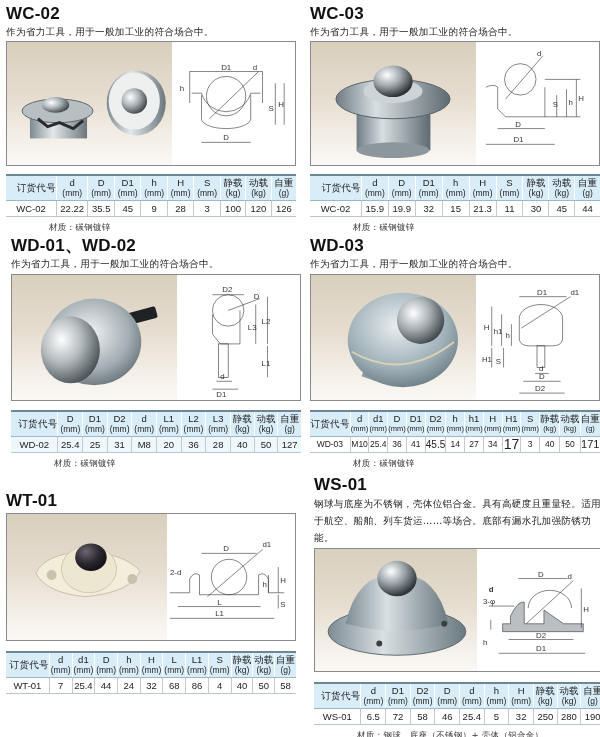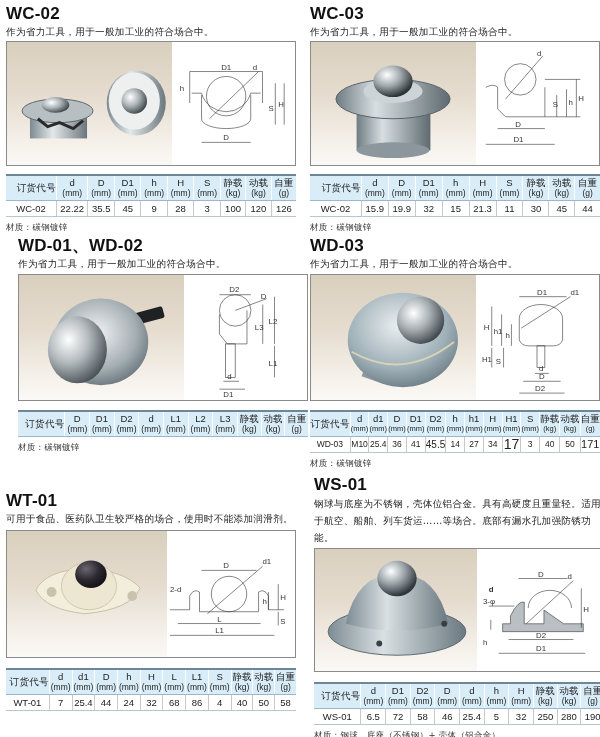--- a/index.html
+++ b/index.html
@@ -17,21 +17,21 @@
 
   table.spec { border-collapse: collapse; width: 100%; font-family: "Liberation Sans", sans-serif; font-size: 9px; color: #222; margin-top: 6px; }
   table.spec th { background: #d9edf8; font-weight: normal; text-align: center; line-height: 10px; padding: 2px 0; border-right: 1px solid #fff; border-bottom: 1px solid #9bb7c8; }
   table.spec th .sym { display: block; font-size: 9.5px; }
   table.spec th .unit { display: block; font-size: 8.5px; }
   table.spec th.code { font-size: 9.5px; letter-spacing: 0.3px; text-align: right; }
   table.spec td { text-align: center; padding: 2px 0; line-height: 11px; border-right: 1px solid #c9c9c9; border-bottom: 1px solid #b8c6cf; font-size: 9.5px; }
   table.spec td:last-child, table.spec th:last-child { border-right: none; }
   table.spec tr.alt td { background: #eef7fc; }
   table.spec tr:first-child th { border-top: 2px solid #6d8797; }
-  .material { font-size: 8.5px; color: #333; margin-top: 5px; letter-spacing: 0.3px; }
+  .material { font-size: 8.5px; color: #333; margin-top: 5px; letter-spacing: 0.3px; margin-left: 43px; }
 </style>
 </head>
 <body>
 
 <section class="section" style="left:6px; top:5px;">
   <h2 class="title">WC-02</h2>
   <p class="desc">作为省力工具，用于一般加工业的符合场合中。</p>
   <div class="figure" style="height:125px; margin-top:1px;">
     <div class="photo" style="width:165px;">
       <svg viewBox="0 0 165 125">
@@ -244,21 +244,21 @@
       <td>11</td>
       <td>30</td>
       <td>45</td>
       <td>44</td>
     </tr>
   </tbody>
     </table>
   <p class="material">材质：碳钢镀锌</p>
 </section>
 
-<section class="section" style="left:18px; top:237px;">
+<section class="section" style="left:11px; top:237px;">
   <h2 class="title">WD-01、WD-02</h2>
   <p class="desc">作为省力工具，用于一般加工业的符合场合中。</p>
   <div class="figure" style="height:127px; margin-top:2px;">
     <div class="photo" style="width:165px;">
       <svg viewBox="0 0 165 127">
         <defs>
           <radialGradient id="body3" cx=".45" cy=".4" r=".7">
               <stop offset="0" stop-color="#f2f4f5"></stop>
               <stop offset=".6" stop-color="#a4aeb3"></stop>
               <stop offset="1" stop-color="#56626a"></stop>
@@ -339,20 +339,33 @@
             <span class="unit">(kg)</span>
           </th>
       <th>
             <span class="sym">动载</span>
             <span class="unit">(kg)</span>
           </th>
       <th>
             <span class="sym">自重</span>
             <span class="unit">(g)</span>
           </th>
+    </tr>
+    <tr class="alt">
+      <td>WD-02</td>
+      <td>25.4</td>
+      <td>25</td>
+      <td>31</td>
+      <td>M8</td>
+      <td>20</td>
+      <td>36</td>
+      <td>28</td>
+      <td>40</td>
+      <td>50</td>
+      <td>127</td>
     </tr>
   </tbody>
     </table>
   <p class="material">材质：碳钢镀锌</p>
 </section>
 
 <section class="section" style="left:310px; top:237px;">
   <h2 class="title">WD-03</h2>
   <p class="desc">作为省力工具，用于一般加工业的符合场合中。</p>
   <div class="figure" style="height:127px; margin-top:2px;">
@@ -482,21 +495,20 @@
       <td style="font-size:8.5px">50</td>
       <td style="font-size:11px">171</td>
     </tr>
   </tbody>
     </table>
   <p class="material">材质：碳钢镀锌</p>
 </section>
 
 <section class="section" style="left:6px; top:492px;">
   <h2 class="title">WT-01</h2>
-  <p class="desc">可用于食品、医药队卫生较严格的场合，使用时不能添加润滑剂。</p>
   <div class="figure" style="height:128px; margin-top:3px;">
     <div class="photo" style="width:160px;">
       <svg viewBox="0 0 160 128">
         <defs>
           <radialGradient id="ball5" cx=".35" cy=".3" r=".7">
               <stop offset="0" stop-color="#6a6570"></stop>
               <stop offset=".6" stop-color="#2c2830"></stop>
               <stop offset="1" stop-color="#15121a"></stop>
             </radialGradient>
         </defs>

